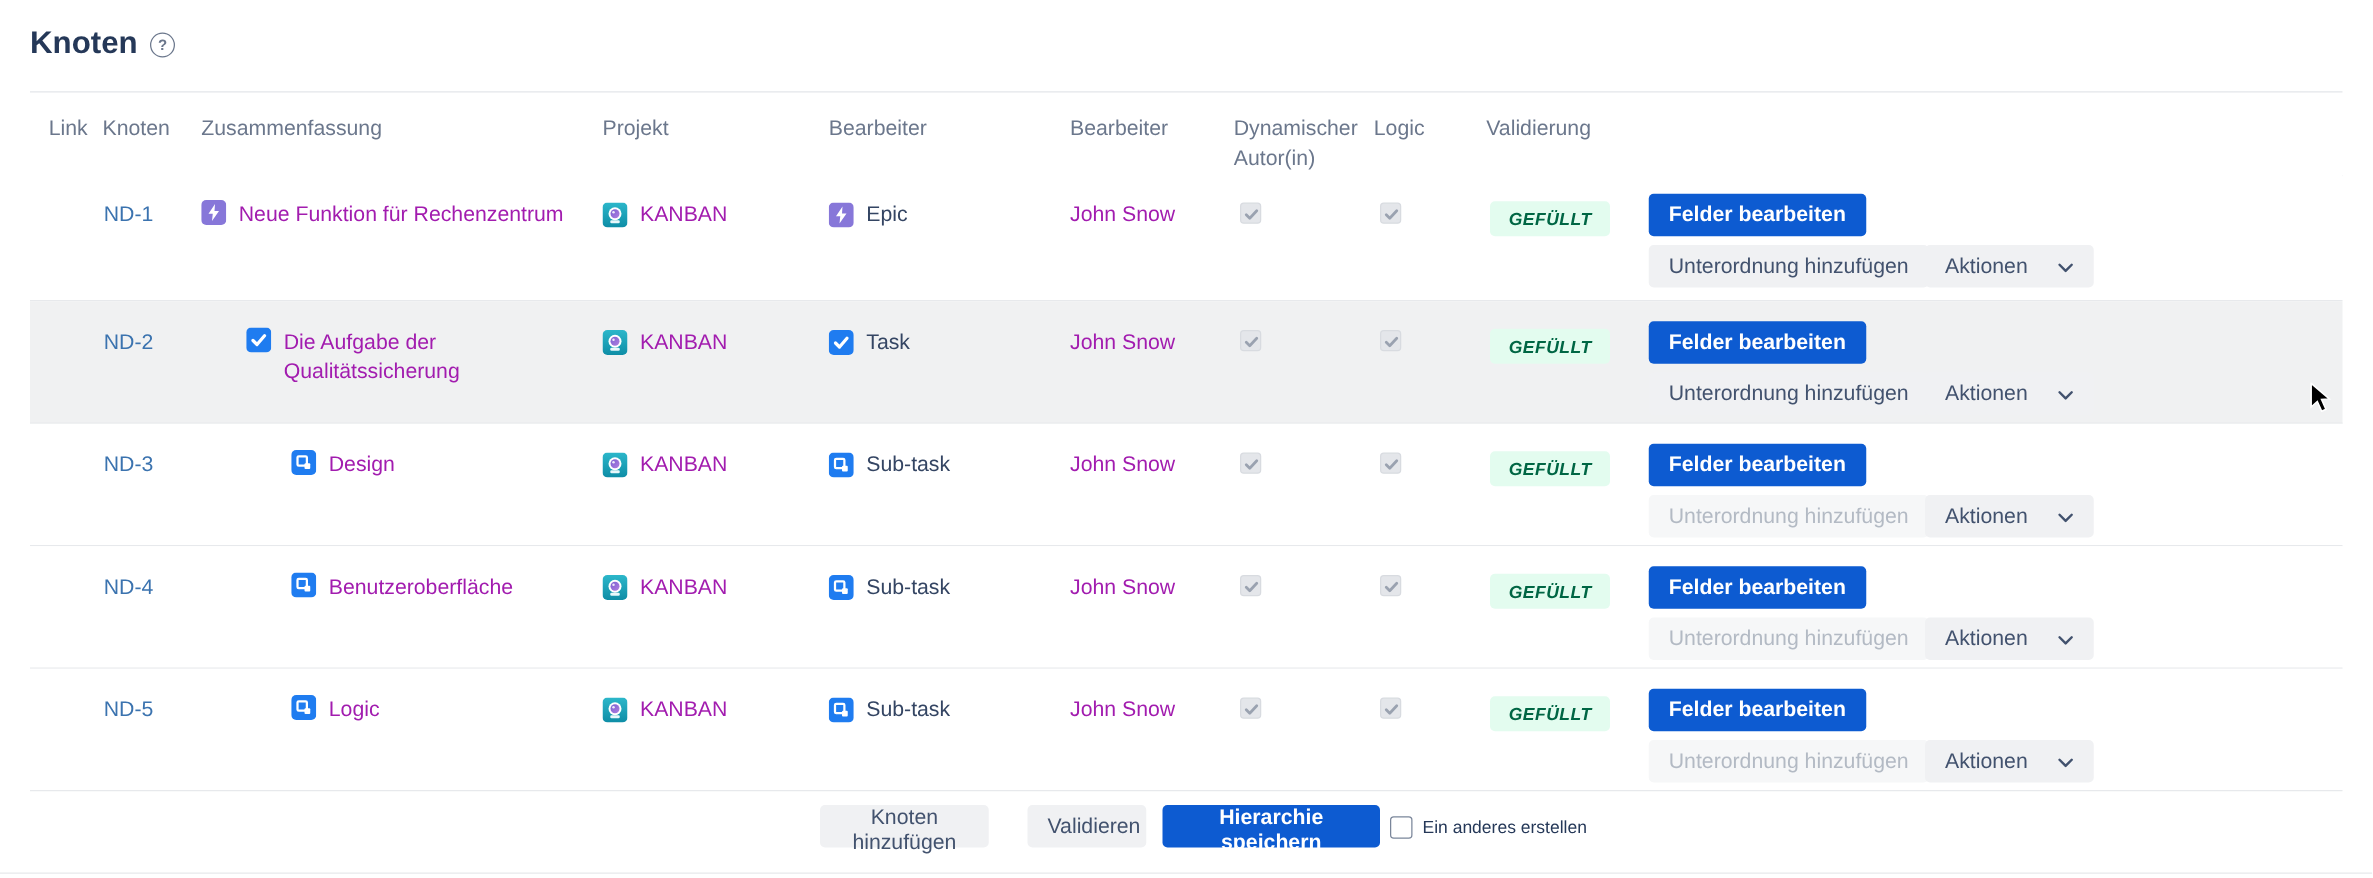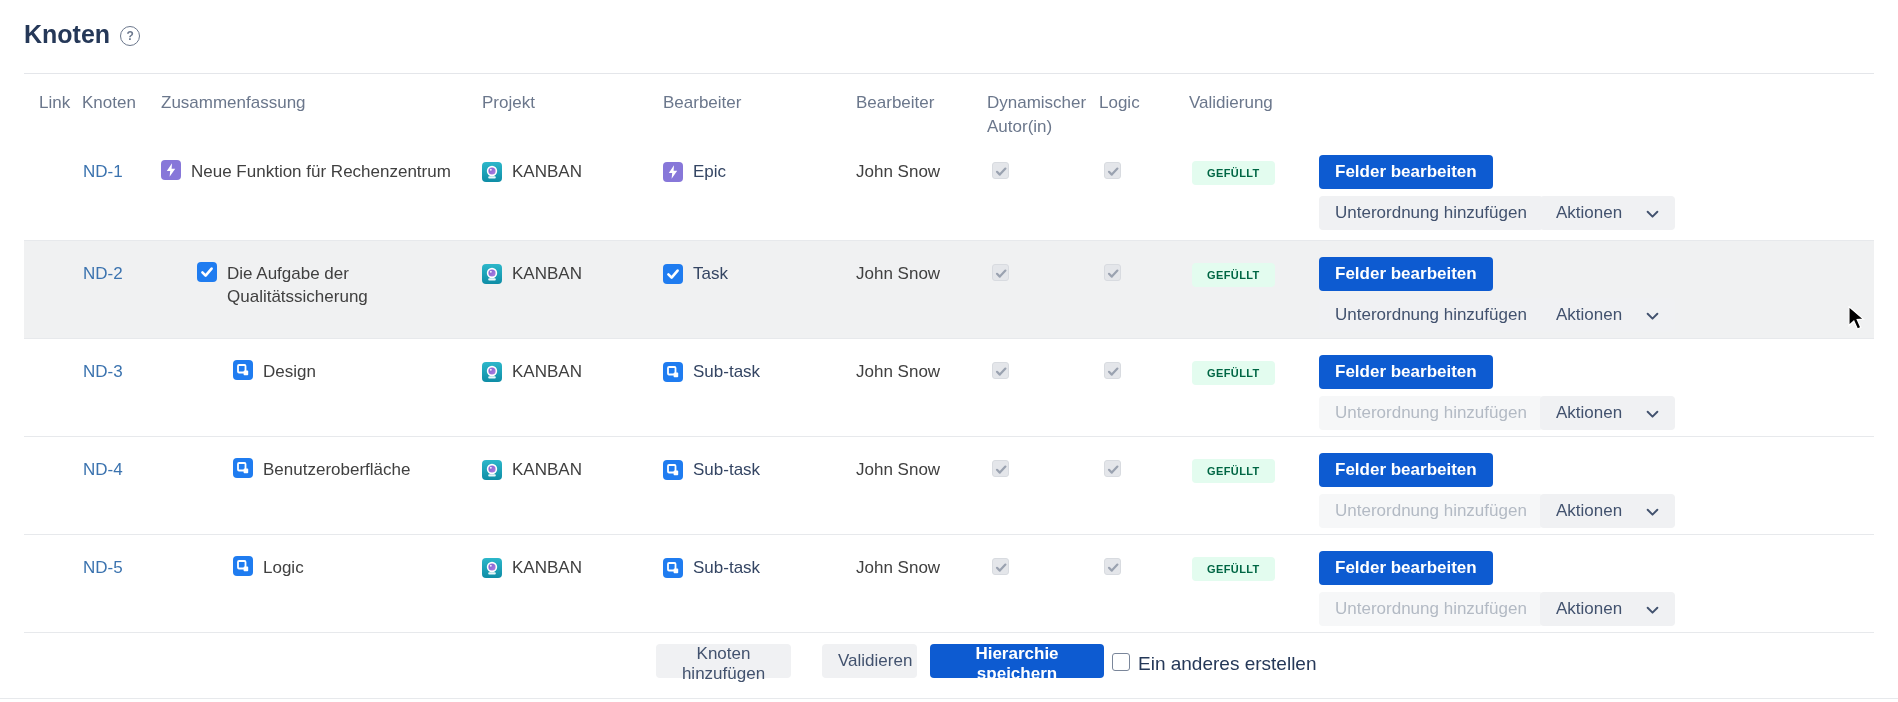--- a/index.html
+++ b/index.html
@@ -20,52 +20,52 @@
   .th.h-act{left:1075px}.th.h-val{left:1165px}
   
   .rows{position:absolute;left:24px;top:139px;width:1850px;}
   .row{position:relative;height:97px;border-bottom:1px solid #e7e9ec;background:#fff;}
   .row.first{height:101px;}
   .row.alt{background:#f0f1f2;}
   .cell{position:absolute;top:21px;font-size:17px;line-height:23px;}
   .key{left:59px;color:#3b73af;cursor:pointer;}
   .sum{display:flex;align-items:flex-start;}
   .sum.i0{left:137px}.sum.i1{left:173px}.sum.i2{left:209px}
-  .link{color:#404040;cursor:pointer;text-decoration:none;}
+  .link{color:#a21caf;cursor:pointer;text-decoration:none;}
   .sumtext{max-width:300px;}
   .sumwrap{max-width:168px;}
   .proj{left:458px;display:flex;align-items:center;}
   .vt{left:639px;display:flex;align-items:center;color:#344563;}
   .asg{left:832px;}
   .ticon{width:20px;height:20px;margin-right:10px;flex:0 0 20px;display:inline-flex;}
   
   .cb{position:absolute;top:23px;width:15px;height:15px;border-radius:3px;
       display:flex;align-items:center;justify-content:center;}
   .cb.disabled{background:#e4e6ea;border:1px solid #d8dbe0;}
   .cb.cb1{left:968px}.cb.cb2{left:1080px}
   .cb.plain{background:#fff;border:1.5px solid #7a869a;}
   
   .badge{position:absolute;left:1168px;top:22px;background:#e3fcef;color:#006644;
-         font-size:11px;font-weight:700;letter-spacing:.4px;padding:6px 15px;border-radius:4px;}
+         font-size:14px;font-weight:700;letter-spacing:.4px;padding:6px 15px;border-radius:4px;font-style:italic;}
   
   .btn{font-family:"Liberation Sans",sans-serif;font-size:17px;border:none;border-radius:4px;
        height:34px;padding:0 16px;cursor:pointer;}
   .btn.primary{position:absolute;left:1295px;top:16px;background:#0d5bd1;color:#fff;font-weight:700;}
   .btn.gray{background:#f0f1f3;color:#42526e;}
   .btn.addchild{position:absolute;left:1295px;top:57px;}
   .btn.addchild.off{background:#f6f7f8;color:#b3bac4;cursor:default;}
   .btn.actions{position:absolute;left:1516px;top:57px;display:flex;align-items:center;gap:24px;}
   .chev{margin-top:2px;}
   
   .fbtn{position:absolute;top:644px;}
   .f-add{left:656px;width:135px;}
   .f-val{left:822px;width:95px;}
   .f-save{left:930px;width:174px;background:#0d5bd1;color:#fff;font-weight:700;}
   .f-cb{position:absolute;left:1112px;top:653px;width:16px;height:16px;}
-  .f-cblabel{position:absolute;left:1138px;top:653px;font-size:19px;color:#253858;}
+  .f-cblabel{position:absolute;left:1138px;top:653px;font-size:14px;color:#253858;}
   .bottomline{position:absolute;left:0;right:0;top:698px;border-top:1px solid #e7e9ec;}
   .cursor{position:absolute;left:1848px;top:306px;}
 </style>
 </head>
 <body>
 
 <svg width="0" height="0" style="position:absolute">
   <defs>
     <linearGradient id="tealg" x1="0" y1="0" x2="0" y2="1">
       <stop offset="0" stop-color="#2cb7ca"></stop>

